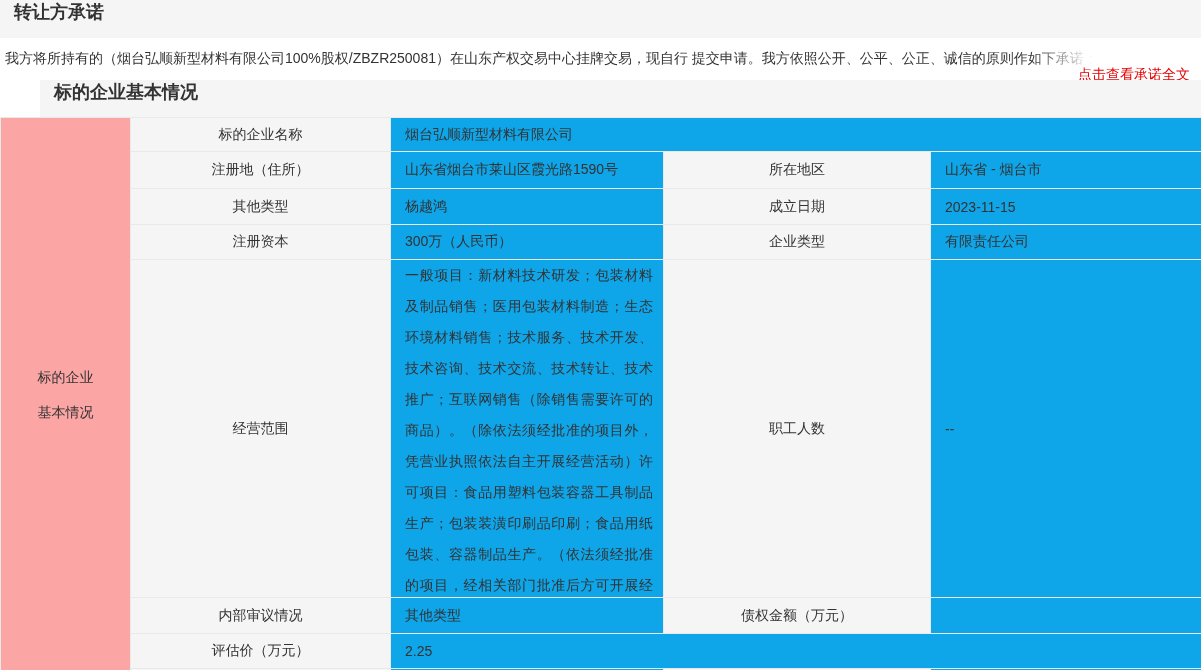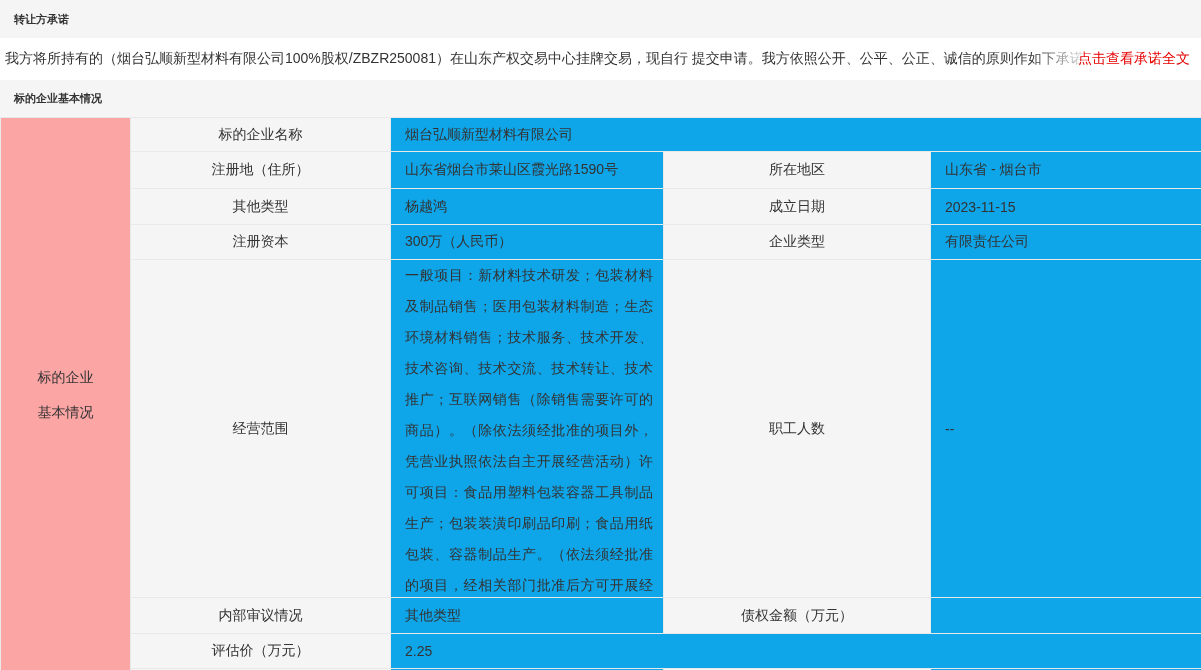--- a/index.html
+++ b/index.html
@@ -2,34 +2,34 @@
 <html lang="zh"><head>
 <meta charset="utf-8">
 <style>
   * { box-sizing: border-box; margin: 0; padding: 0; }
   html, body {
     width: 1201px; height: 670px; overflow: hidden;
     background: #ffffff; color: #333333;
     font-family: "Liberation Sans", "DejaVu Sans", sans-serif;
   }
   .section-bar {
-    background: #f5f5f5; display: flex; align-items: center;
-    padding: 0 14px; font-size: 11px; font-weight: 700; color: #333;
+    background: #f5f5f5; display: flex; align-items: flex-start;
+    padding: 0 14px; font-size: 18px; font-weight: 700; color: #333;
   }
   .bar-top { height: 38px; }
-  .bar-basic { height: 37px; }
+  .bar-basic { height: 37px; margin-left: 40px; }
   .commit-row {
     height: 42px; position: relative; overflow: hidden;
     display: flex; align-items: center; padding-left: 5px;
     font-size: 14px; color: #333; white-space: nowrap; background: #fff;
   }
   .commit-text { white-space: nowrap; }
   .commit-link-wrap {
-    position: absolute; right: 0; top: 12px; height: 100%;
-    display: flex; align-items: flex-start; padding: 0 11px 0 50px;
+    position: absolute; right: 0; top: 4px; height: 100%;
+    display: flex; align-items: flex-end; padding: 0 11px 0 50px;
     background: linear-gradient(to right, rgba(255,255,255,0), #ffffff 38%);
   }
   .commit-link { color: #e60000; font-size: 14px; cursor: pointer; text-decoration: none; }
   table.info {
     width: 1201px; border-collapse: collapse; table-layout: fixed;
     font-size: 14px; color: #333;
   }
   table.info td { border: 1px solid #e9e9e9; vertical-align: middle; }
   td.group-cell {
     background: #fca5a5; text-align: center; line-height: 35px; font-size: 14px;

